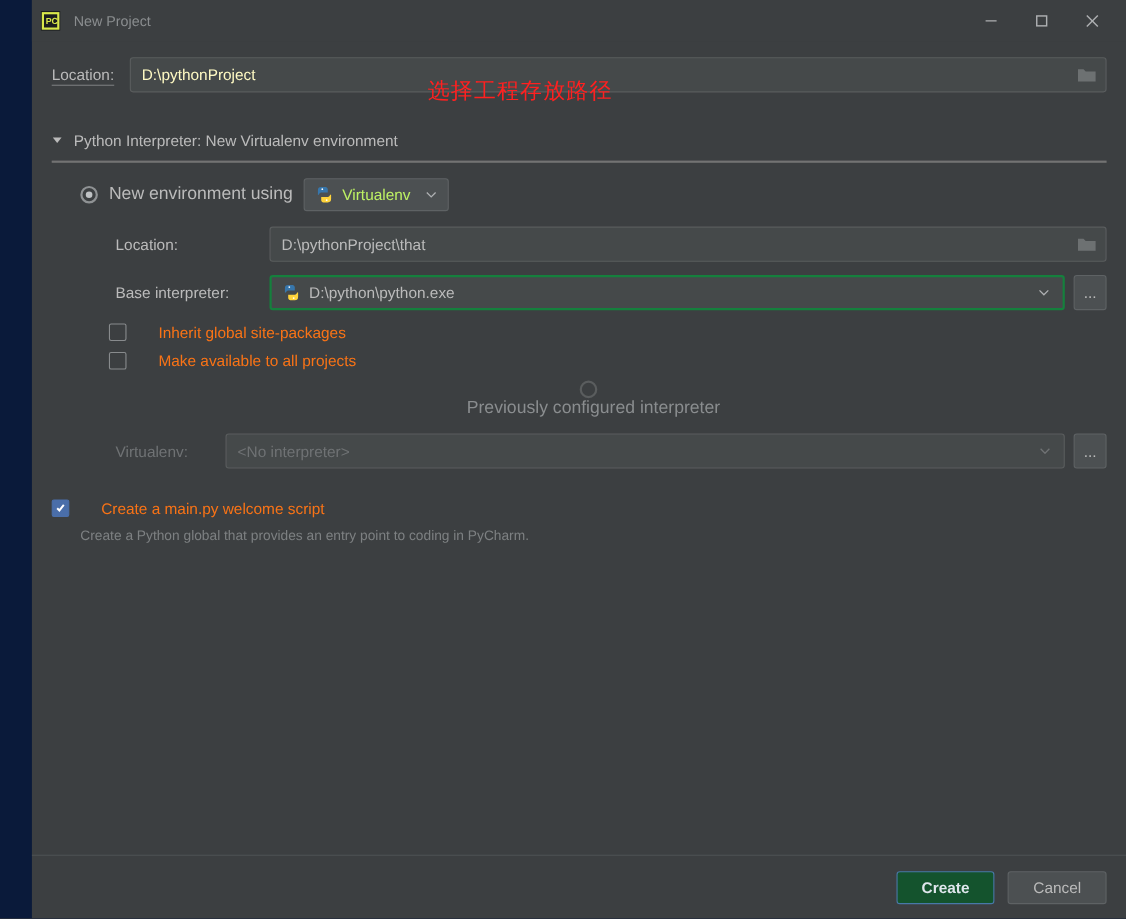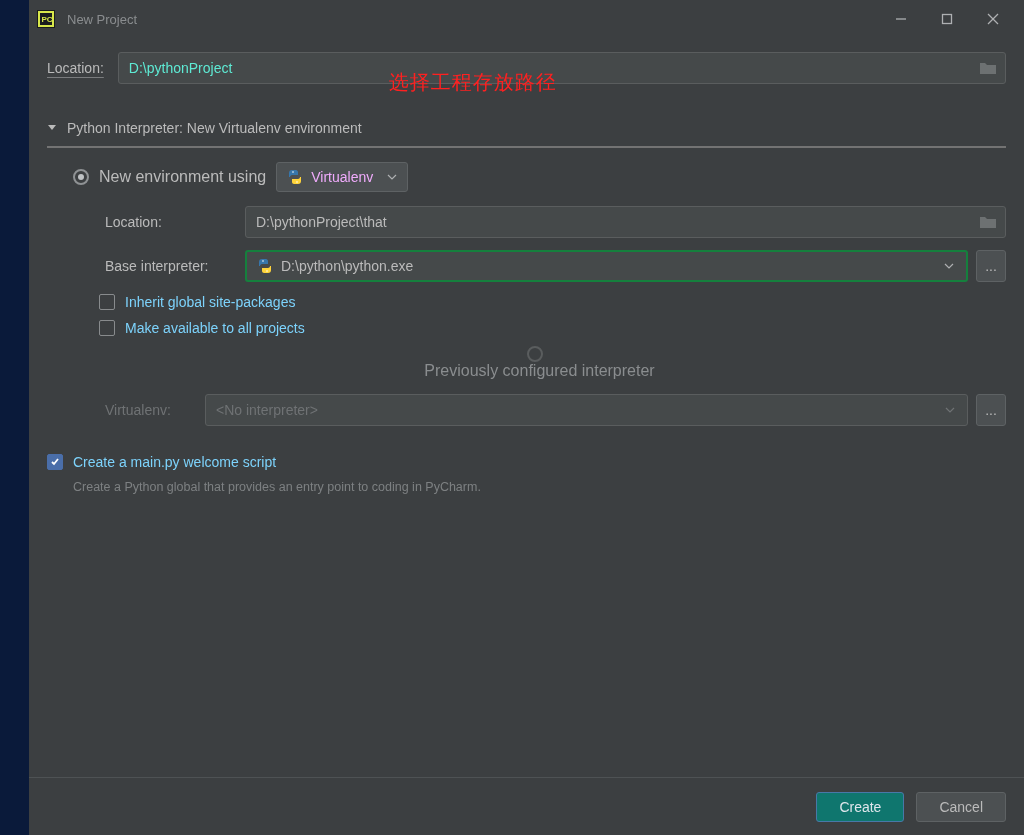--- a/index.html
+++ b/index.html
@@ -28,21 +28,21 @@
   .row { display: flex; align-items: center; margin-bottom: 14px; }
   .label { font-size: 14px; color: #bbbbbb; }
   .underline-label { text-decoration: underline; text-decoration-color: #7a7c7e; text-underline-offset: 4px; margin-right: 14px; }
 
   .input-wrap {
     position: relative; flex: 1;
     background: #45494a; border: 1px solid #5a5d5e; border-radius: 3px;
     height: 32px; display: flex; align-items: center;
     padding: 0 36px 0 10px;
   }
-  .input-wrap .text { color: #5eead4; font-size: 14px; text-align: right; }
+  .input-wrap .text { color: #fef9c3; font-size: 14px; text-align: right; }
   .input-wrap .folder-icon {
     position: absolute; right: 8px; top: 50%; transform: translateY(-50%);
     width: 18px; height: 14px; opacity: 0.55;
   }
   .annotation {
     position: absolute; left: 270px; top: 16px; color: #ff2020;
     font-size: 20px; font-weight: 500; letter-spacing: 1px;
     pointer-events: none;
   }
 
@@ -60,21 +60,21 @@
     width: 16px; height: 16px; border-radius: 50%; border: 2px solid #8f9294;
     display: inline-flex; align-items: center; justify-content: center; margin-right: 10px;
   }
   .radio-outer.checked::after {
     content:""; width: 6px; height: 6px; background: #bfc2c4; border-radius: 50%;
   }
 
   .combo {
     background: #4c5052; border: 1px solid #5e6264; border-radius: 3px;
     height: 30px; display: inline-flex; align-items: center; padding: 0 34px 0 10px;
-    position: relative; color: #f0abfc; font-size: 14px; margin-left: 10px;
+    position: relative; color: #bef264; font-size: 14px; margin-left: 10px;
   }
   .combo .arrow { position: absolute; right: 10px; top: 50%; transform: translateY(-50%); }
   .combo .py-icon { margin-right: 8px; display: inline-flex; }
 
   .form-row { display: flex; align-items: center; margin-bottom: 12px; }
   .form-row .flabel { width: 140px; font-size: 14px; color: #bbbbbb; }
   .form-row .field-area { flex: 1; display: flex; align-items: center; gap: 8px; }
 
   .field {
     flex: 1; background: #45494a; border: 1px solid #5a5d5e; border-radius: 3px;
@@ -85,21 +85,21 @@
   .field.focus { border: 2px solid #15803d; background: #45494a; }
   .field .arrow { position:absolute; right:12px; top:50%; transform:translateY(-50%); }
   .field.disabled { color:#6f7274; }
 
   .dots-btn {
     width: 30px; height: 32px; background: #4c5052; border: 1px solid #5e6264;
     border-radius: 3px; display:flex; align-items:center; justify-content:center;
     color:#bbbbbb; font-size:14px;
   }
 
-  .checkbox-row { display:flex; align-items:center; margin-bottom:10px; font-size:14px; color:#7dd3fc; }
+  .checkbox-row { display:flex; align-items:center; margin-bottom:10px; font-size:14px; color:#f97316;gap:19px; }
   .checkbox-row .cb {
     width:16px; height:16px; border:1.5px solid #888b8d; border-radius:2px;
     margin-right:10px; display:inline-flex; align-items:center; justify-content:center;
     background:#3c3f41;
   }
   .cb.checked { background:#4a6ea9; border-color:#4a6ea9; }
   .cb.checked svg { display:block; }
   .cb svg { display:none; }
   .hint { font-size: 12.5px; color: #7d8082; margin-left: 26px; margin-top:4px; }
 
@@ -111,21 +111,21 @@
   .footer {
     height: 58px; border-top: 1px solid #4e5254;
     display:flex; align-items:center; justify-content:flex-end;
     padding: 0 18px; gap: 12px;
   }
   .btn {
     height: 30px; padding: 0 22px; border-radius: 3px;
     display:inline-flex; align-items:center; justify-content:center;
     font-size: 14px;
   }
-  .btn.primary { background: #0f766e; border:1px solid #4878a8; color:#dfe6ec; }
+  .btn.primary { background: #14532d; border:1px solid #4878a8; color:#dfe6ec;font-weight:bold; }
   .btn.secondary { background: #4c5052; border:1px solid #5e6264; color:#bbbbbb; }
 
   svg { display:block; }
 </style>
 </head>
 <body>
 
 <div class="window">
 
   <div class="titlebar">

